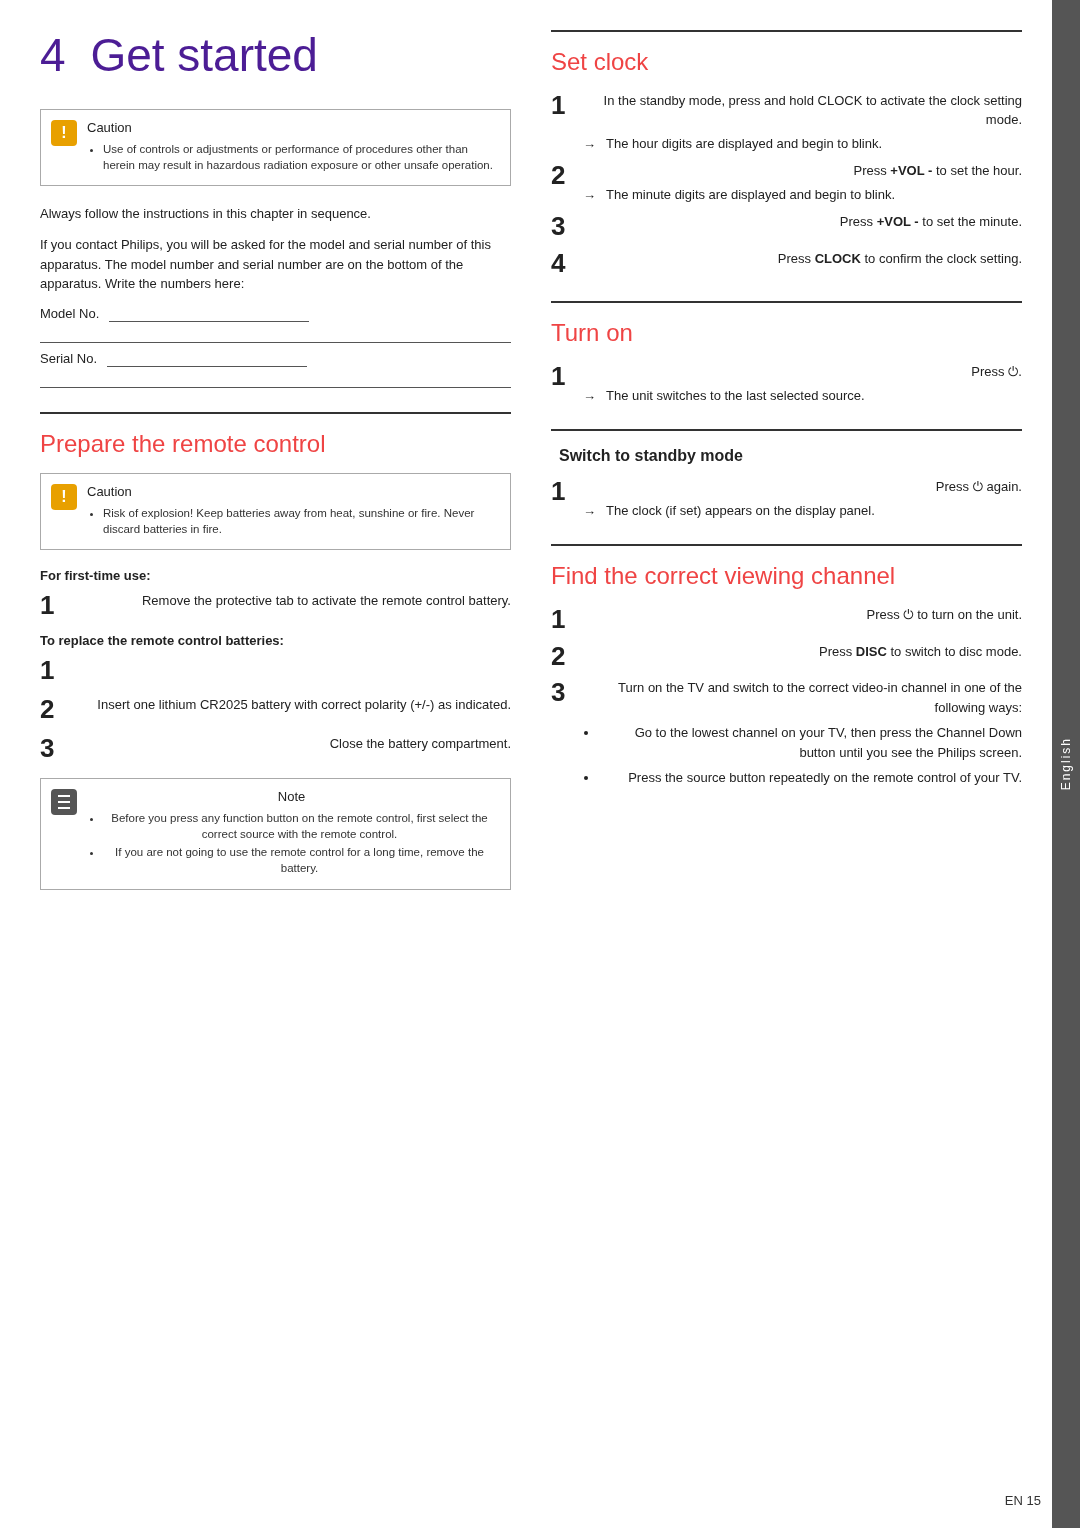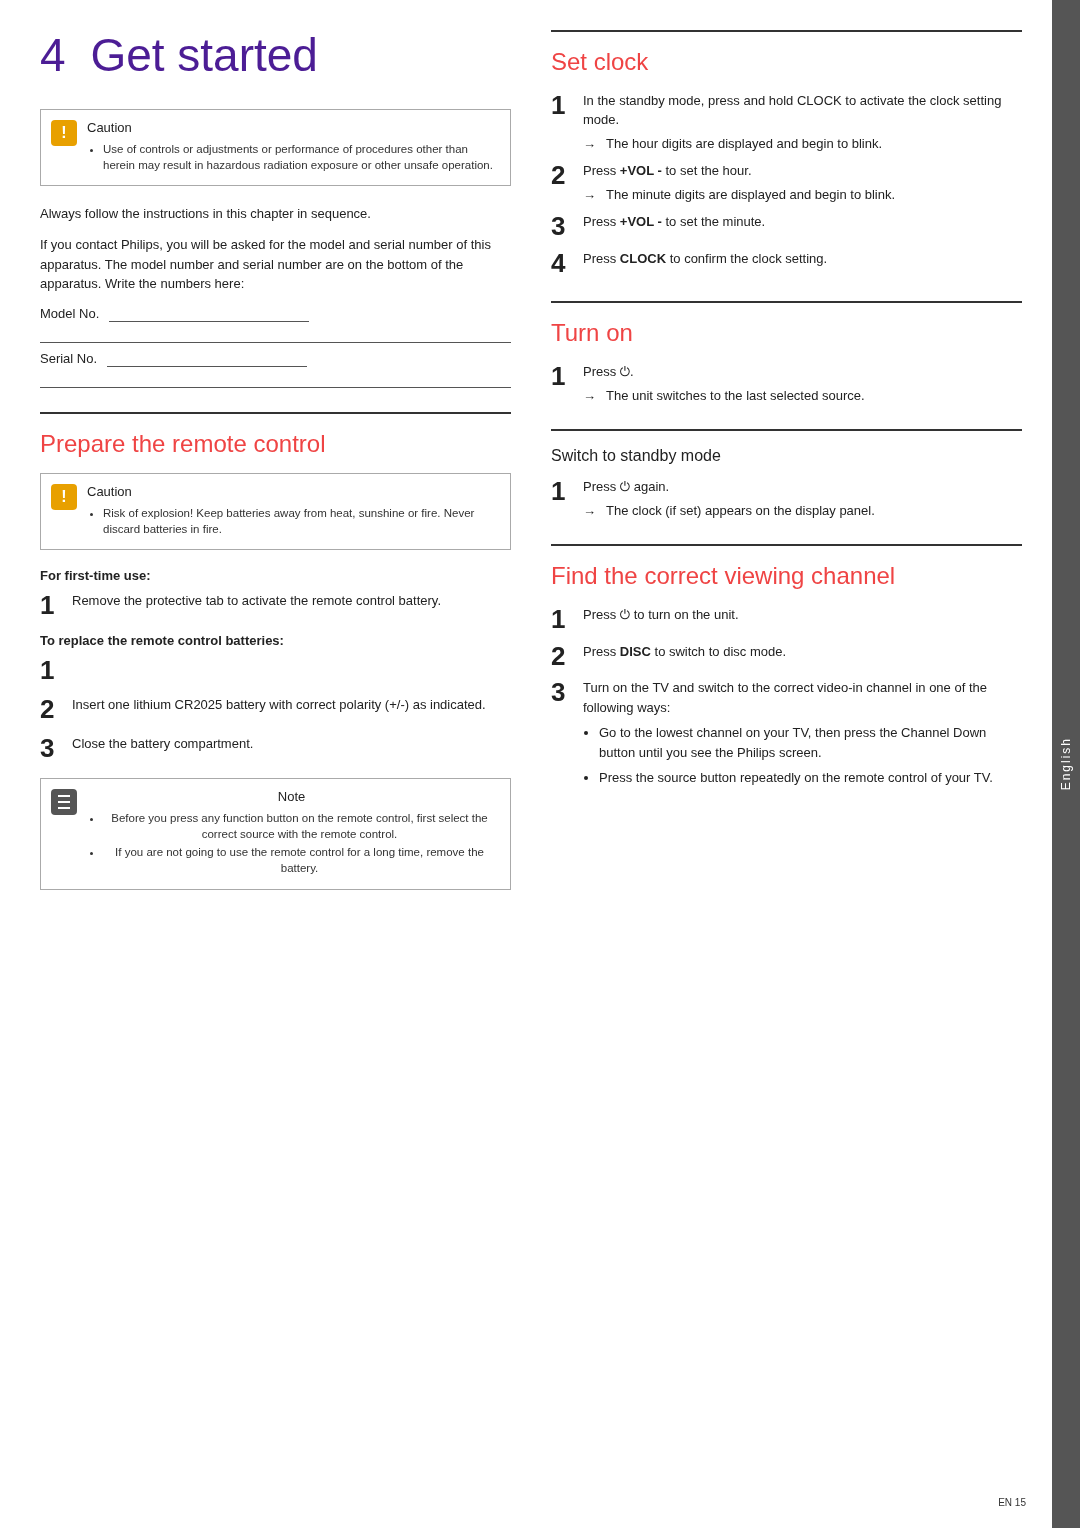--- a/index.html
+++ b/index.html
@@ -175,20 +175,21 @@
       font-weight: bold;
       color: #222;
       min-width: 22px;
       line-height: 1.1;
     }
 
     .step-content {
       flex: 1;
       font-size: 13px;
       line-height: 1.5;
+      text-align: right;
     }
 
     .arrow-sym {
       font-size: 13px;
       margin-right: 4px;
     }
 
     .sub-step {
       display: flex;
       gap: 6px;
@@ -226,22 +227,22 @@
 
     .bullet-list li {
       font-size: 13px;
       line-height: 1.5;
       margin-bottom: 6px;
     }
 
     .page-footer {
       position: absolute;
       bottom: 20px;
-      right: 54px;
-      font-size: 10px;
+      right: 39px;
+      font-size: 13px;
       color: #333;
     }
   </style>
 </head>
 <body>
 
 <div class="page-container">
 
   <div class="main-content">
 
@@ -392,21 +393,21 @@
             <div class="sub-step">
               <span class="arrow-sym">→</span>
               <span>The unit switches to the last selected source.</span>
             </div>
           </div>
         </div>
       </div>
 
       <div class="right-section">
         <hr class="right-section-divider">
-        <h3 style="font-size:16px;font-weight:normal;margin-bottom:12px;">Switch to standby mode</h3>
+        <h3 style="font-size:16px;font-weight:bold;margin-bottom:12px;margin-left:8px;">Switch to standby mode</h3>
 
         <div class="numbered-step">
           <span class="step-number-right">1</span>
           <div class="step-content">
             <span>Press ⏻ again.</span>
             <div class="sub-step">
               <span class="arrow-sym">→</span>
               <span>The clock (if set) appears on the display panel.</span>
             </div>
           </div>

